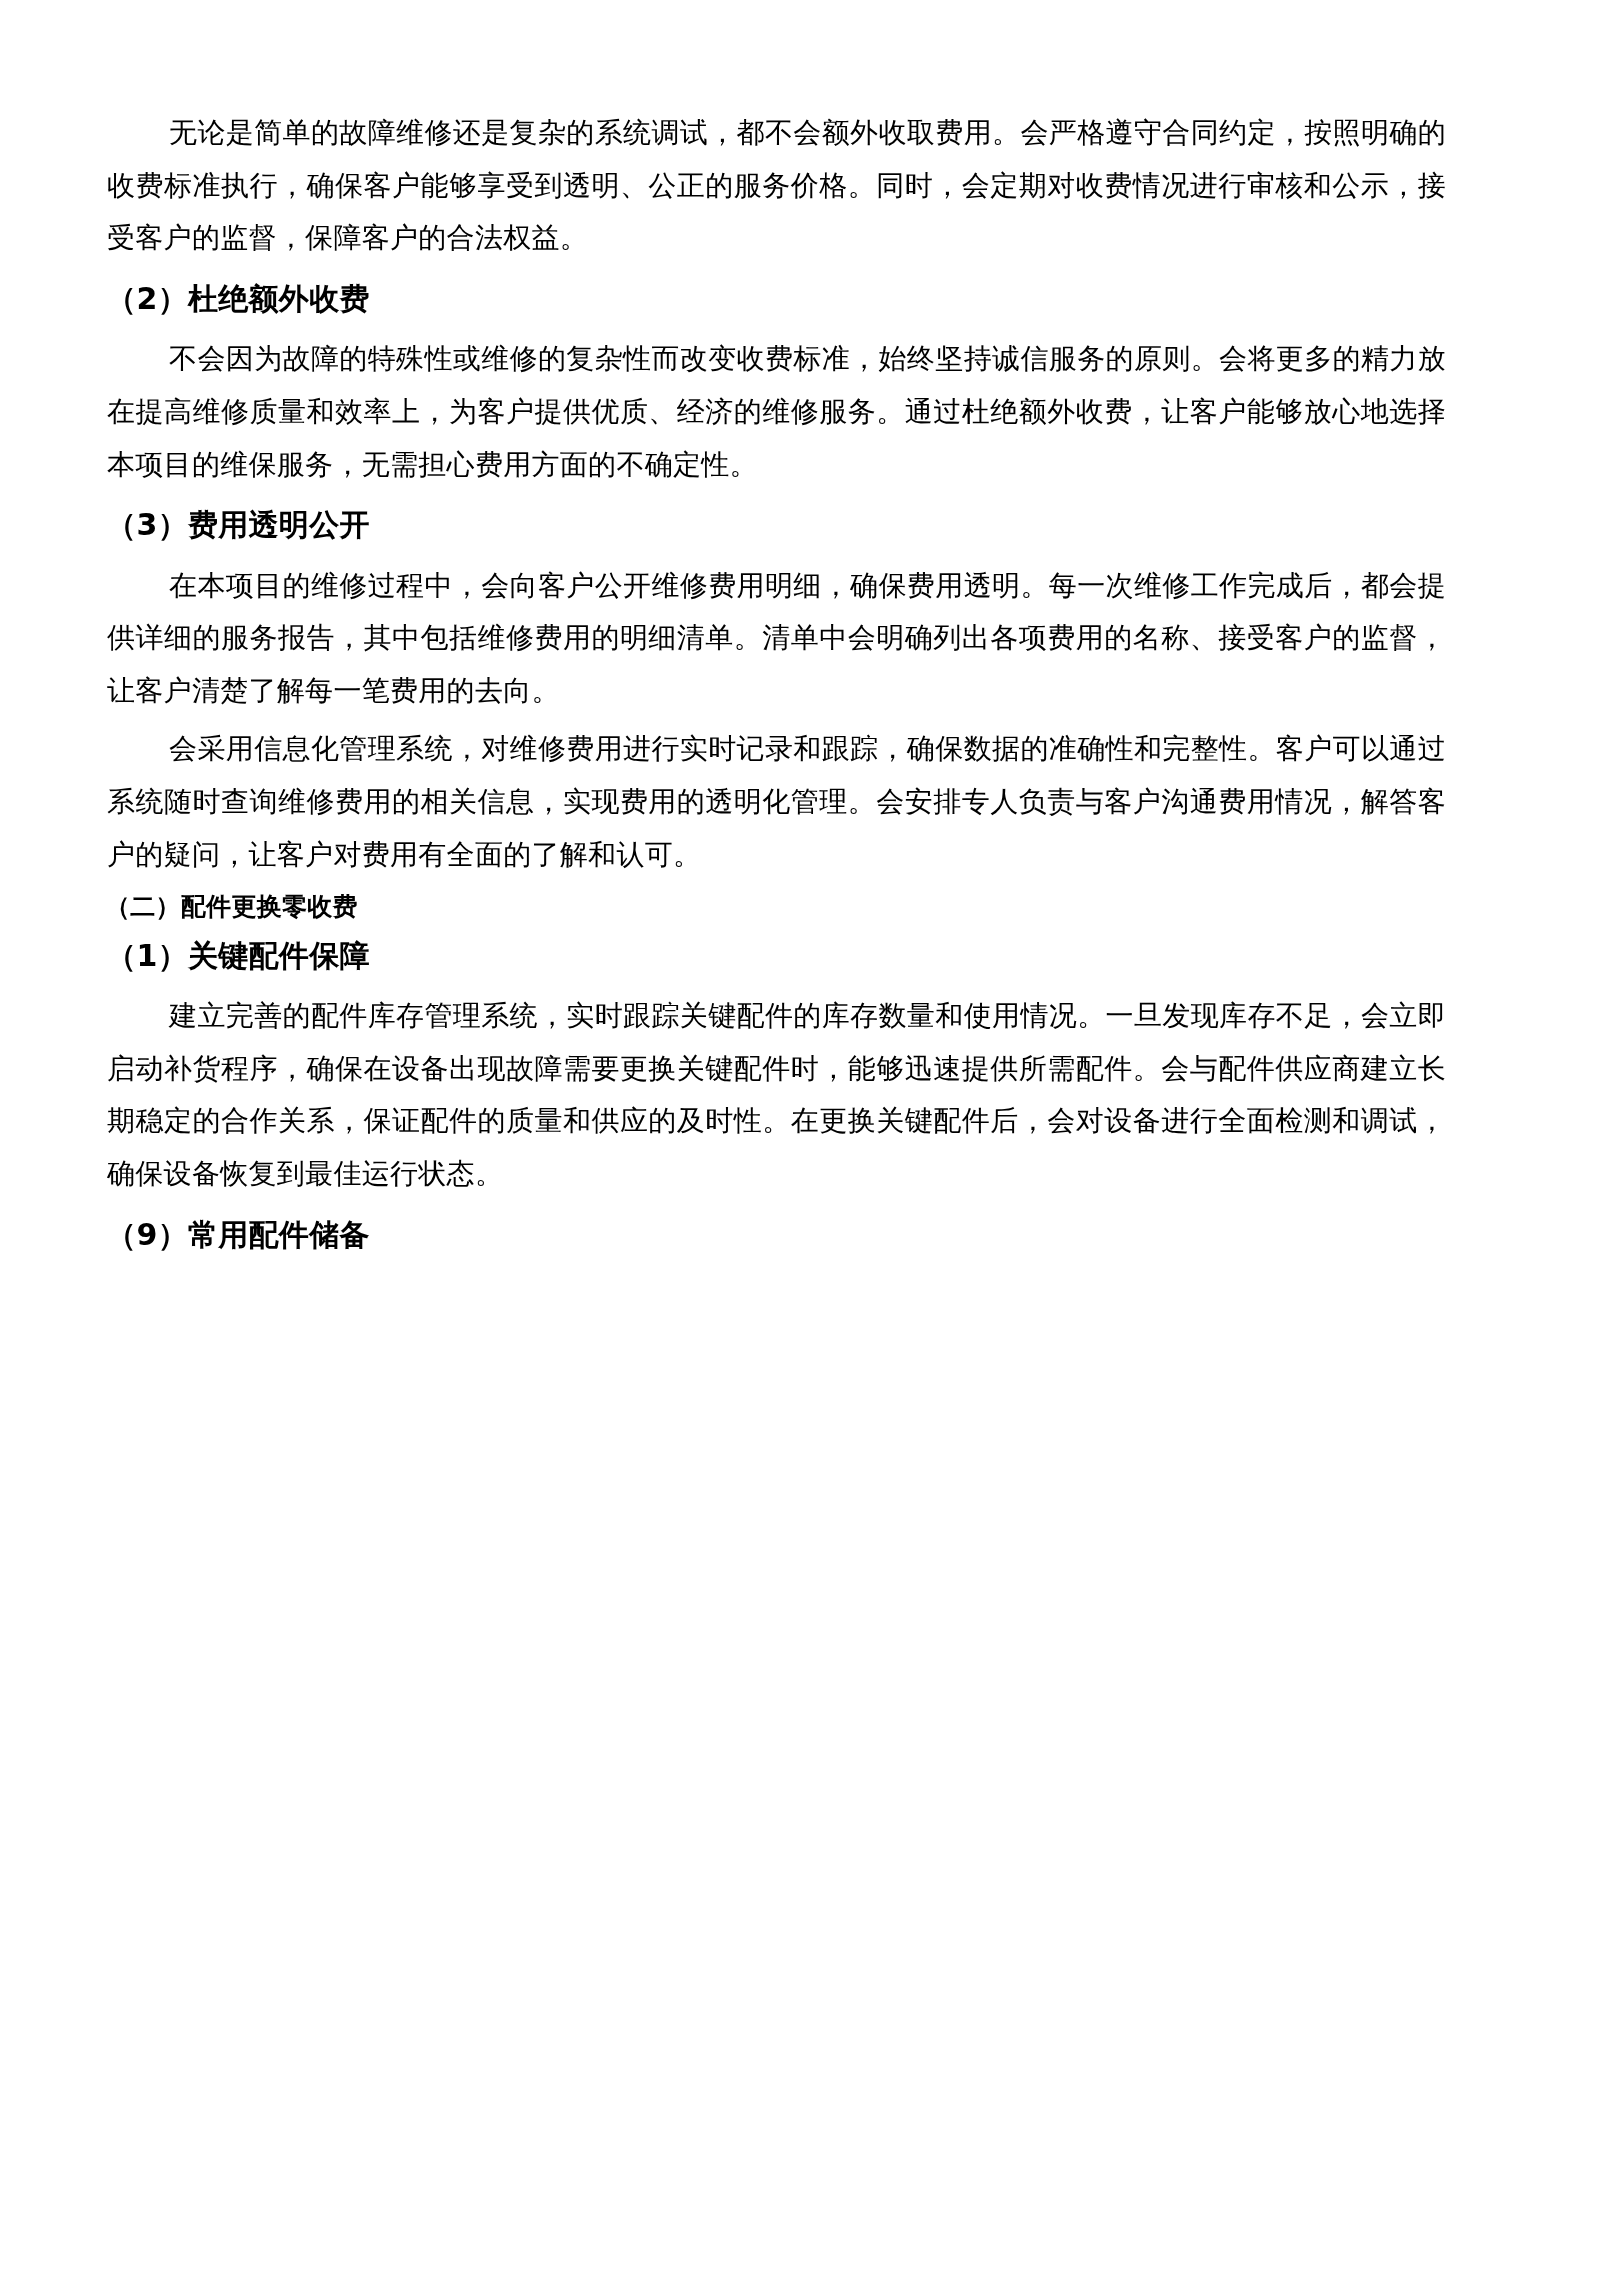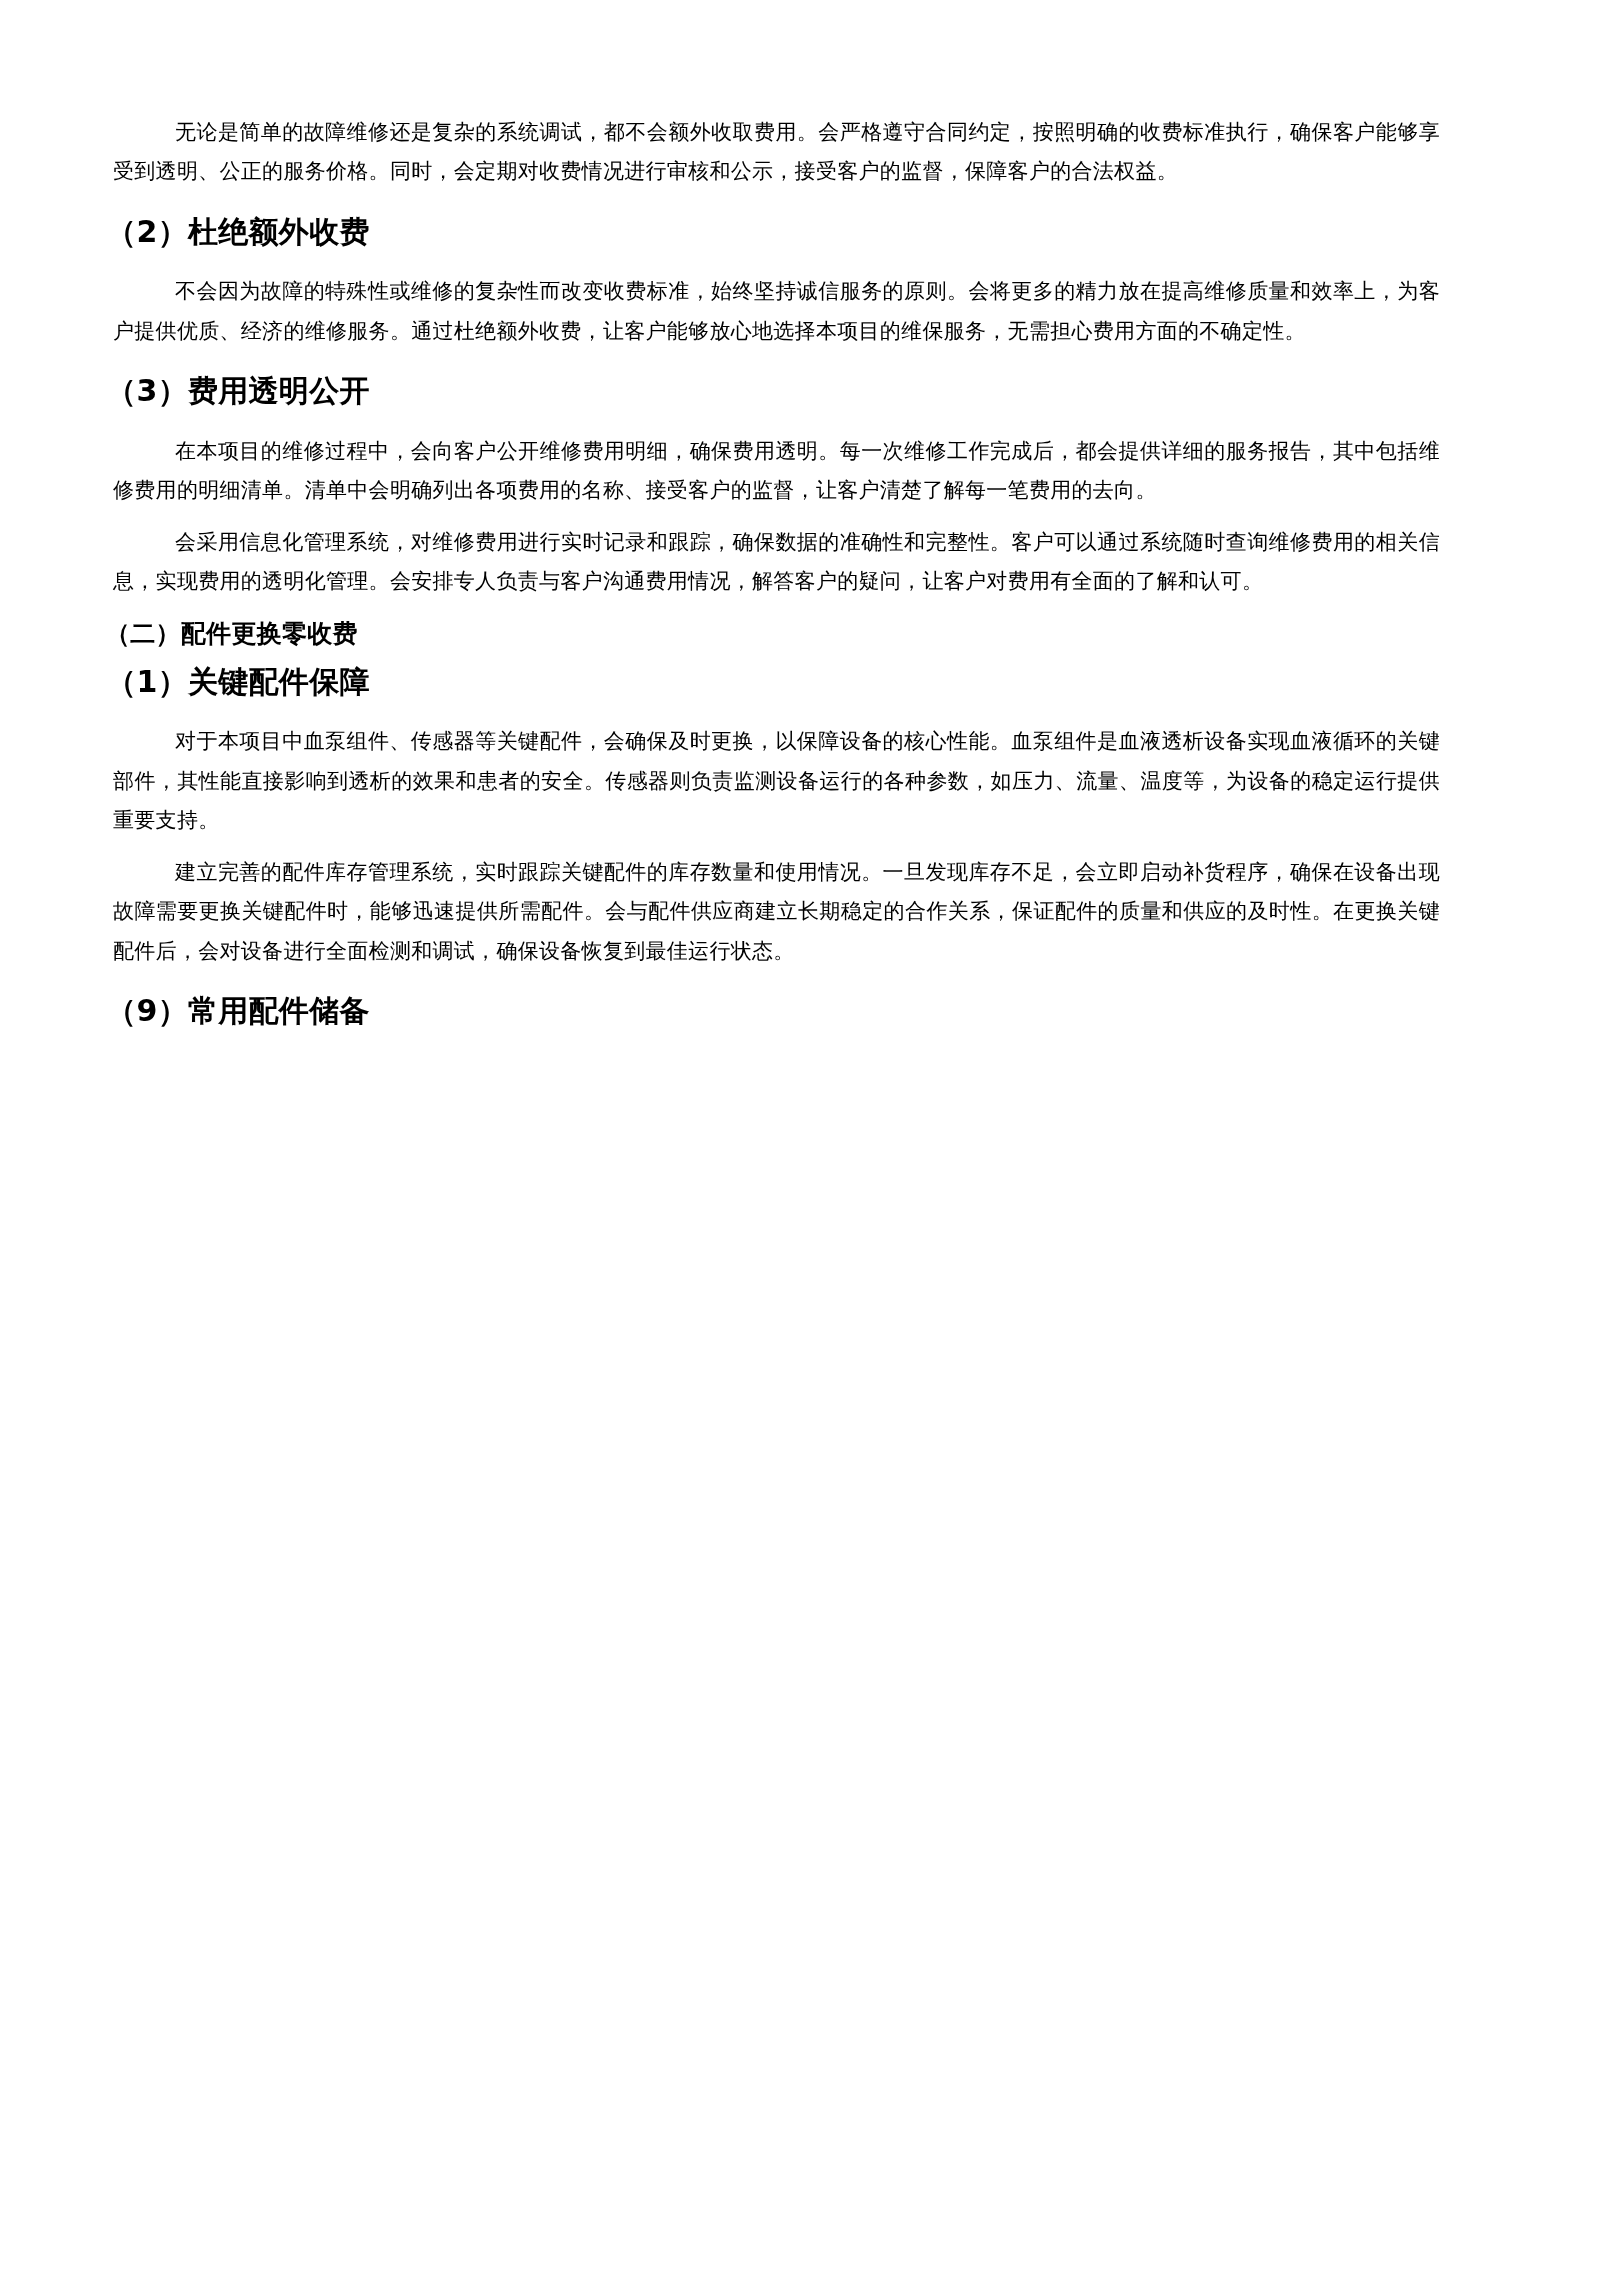--- a/index.html
+++ b/index.html
@@ -17,26 +17,26 @@
     font-family: "DejaVu Serif", "Liberation Serif", serif;
     color: #000000;
     overflow: hidden;
   }
   .body-block {
     width: 1351px;
   }
   
   .para {
     font-family: "DejaVu Serif", "Liberation Serif", serif;
-    font-size: 21px;
+    font-size: 28px;
     line-height: 1.88;
     text-align: justify;
     text-justify: inter-character;
     text-indent: 62px;
-    margin: 12px;
+    margin: 6px;
     letter-spacing: 0.3px;
     word-break: break-all;
   }
   
   .h3 {
     font-family: "DejaVu Sans", "Liberation Sans", sans-serif;
     font-weight: bold;
     font-size: 30px;
     line-height: 1.88;
     margin: 0;
@@ -76,21 +76,20 @@
 
     <p class="para">在本项目的维修过程中，会向客户公开维修费用明细，确保费用透明。每一次维修工作完成后，都会提供详细的服务报告，其中包括维修费用的明细清单。清单中会明确列出各项费用的名称、接受客户的监督，让客户清楚了解每一笔费用的去向。</p>
 
     <p class="para">会采用信息化管理系统，对维修费用进行实时记录和跟踪，确保数据的准确性和完整性。客户可以通过系统随时查询维修费用的相关信息，实现费用的透明化管理。会安排专人负责与客户沟通费用情况，解答客户的疑问，让客户对费用有全面的了解和认可。</p>
 
     <h2 class="h2">（二）配件更换零收费</h2>
 
 
     <h3 class="h3">（1）关键配件保障</h3>
 
-    <p class="para">对于本项目中血泵组件、传感器等关键配件，会确保及时更换，以保障设备的核心性能。血泵组件是血液透析设备实现血液循环的关键部件，其性能直接影响到透析的效果和患者的安全。传感器则负责监测设备运行的各种参数，如压力、流量、温度等，为设备的稳定运行提供重要支持。</p>
 
     <p class="para">建立完善的配件库存管理系统，实时跟踪关键配件的库存数量和使用情况。一旦发现库存不足，会立即启动补货程序，确保在设备出现故障需要更换关键配件时，能够迅速提供所需配件。会与配件供应商建立长期稳定的合作关系，保证配件的质量和供应的及时性。在更换关键配件后，会对设备进行全面检测和调试，确保设备恢复到最佳运行状态。</p>
 
     <h3 class="h3">（9）常用配件储备</h3>
 
   </div>
 </div>
 
 
 </body></html>

